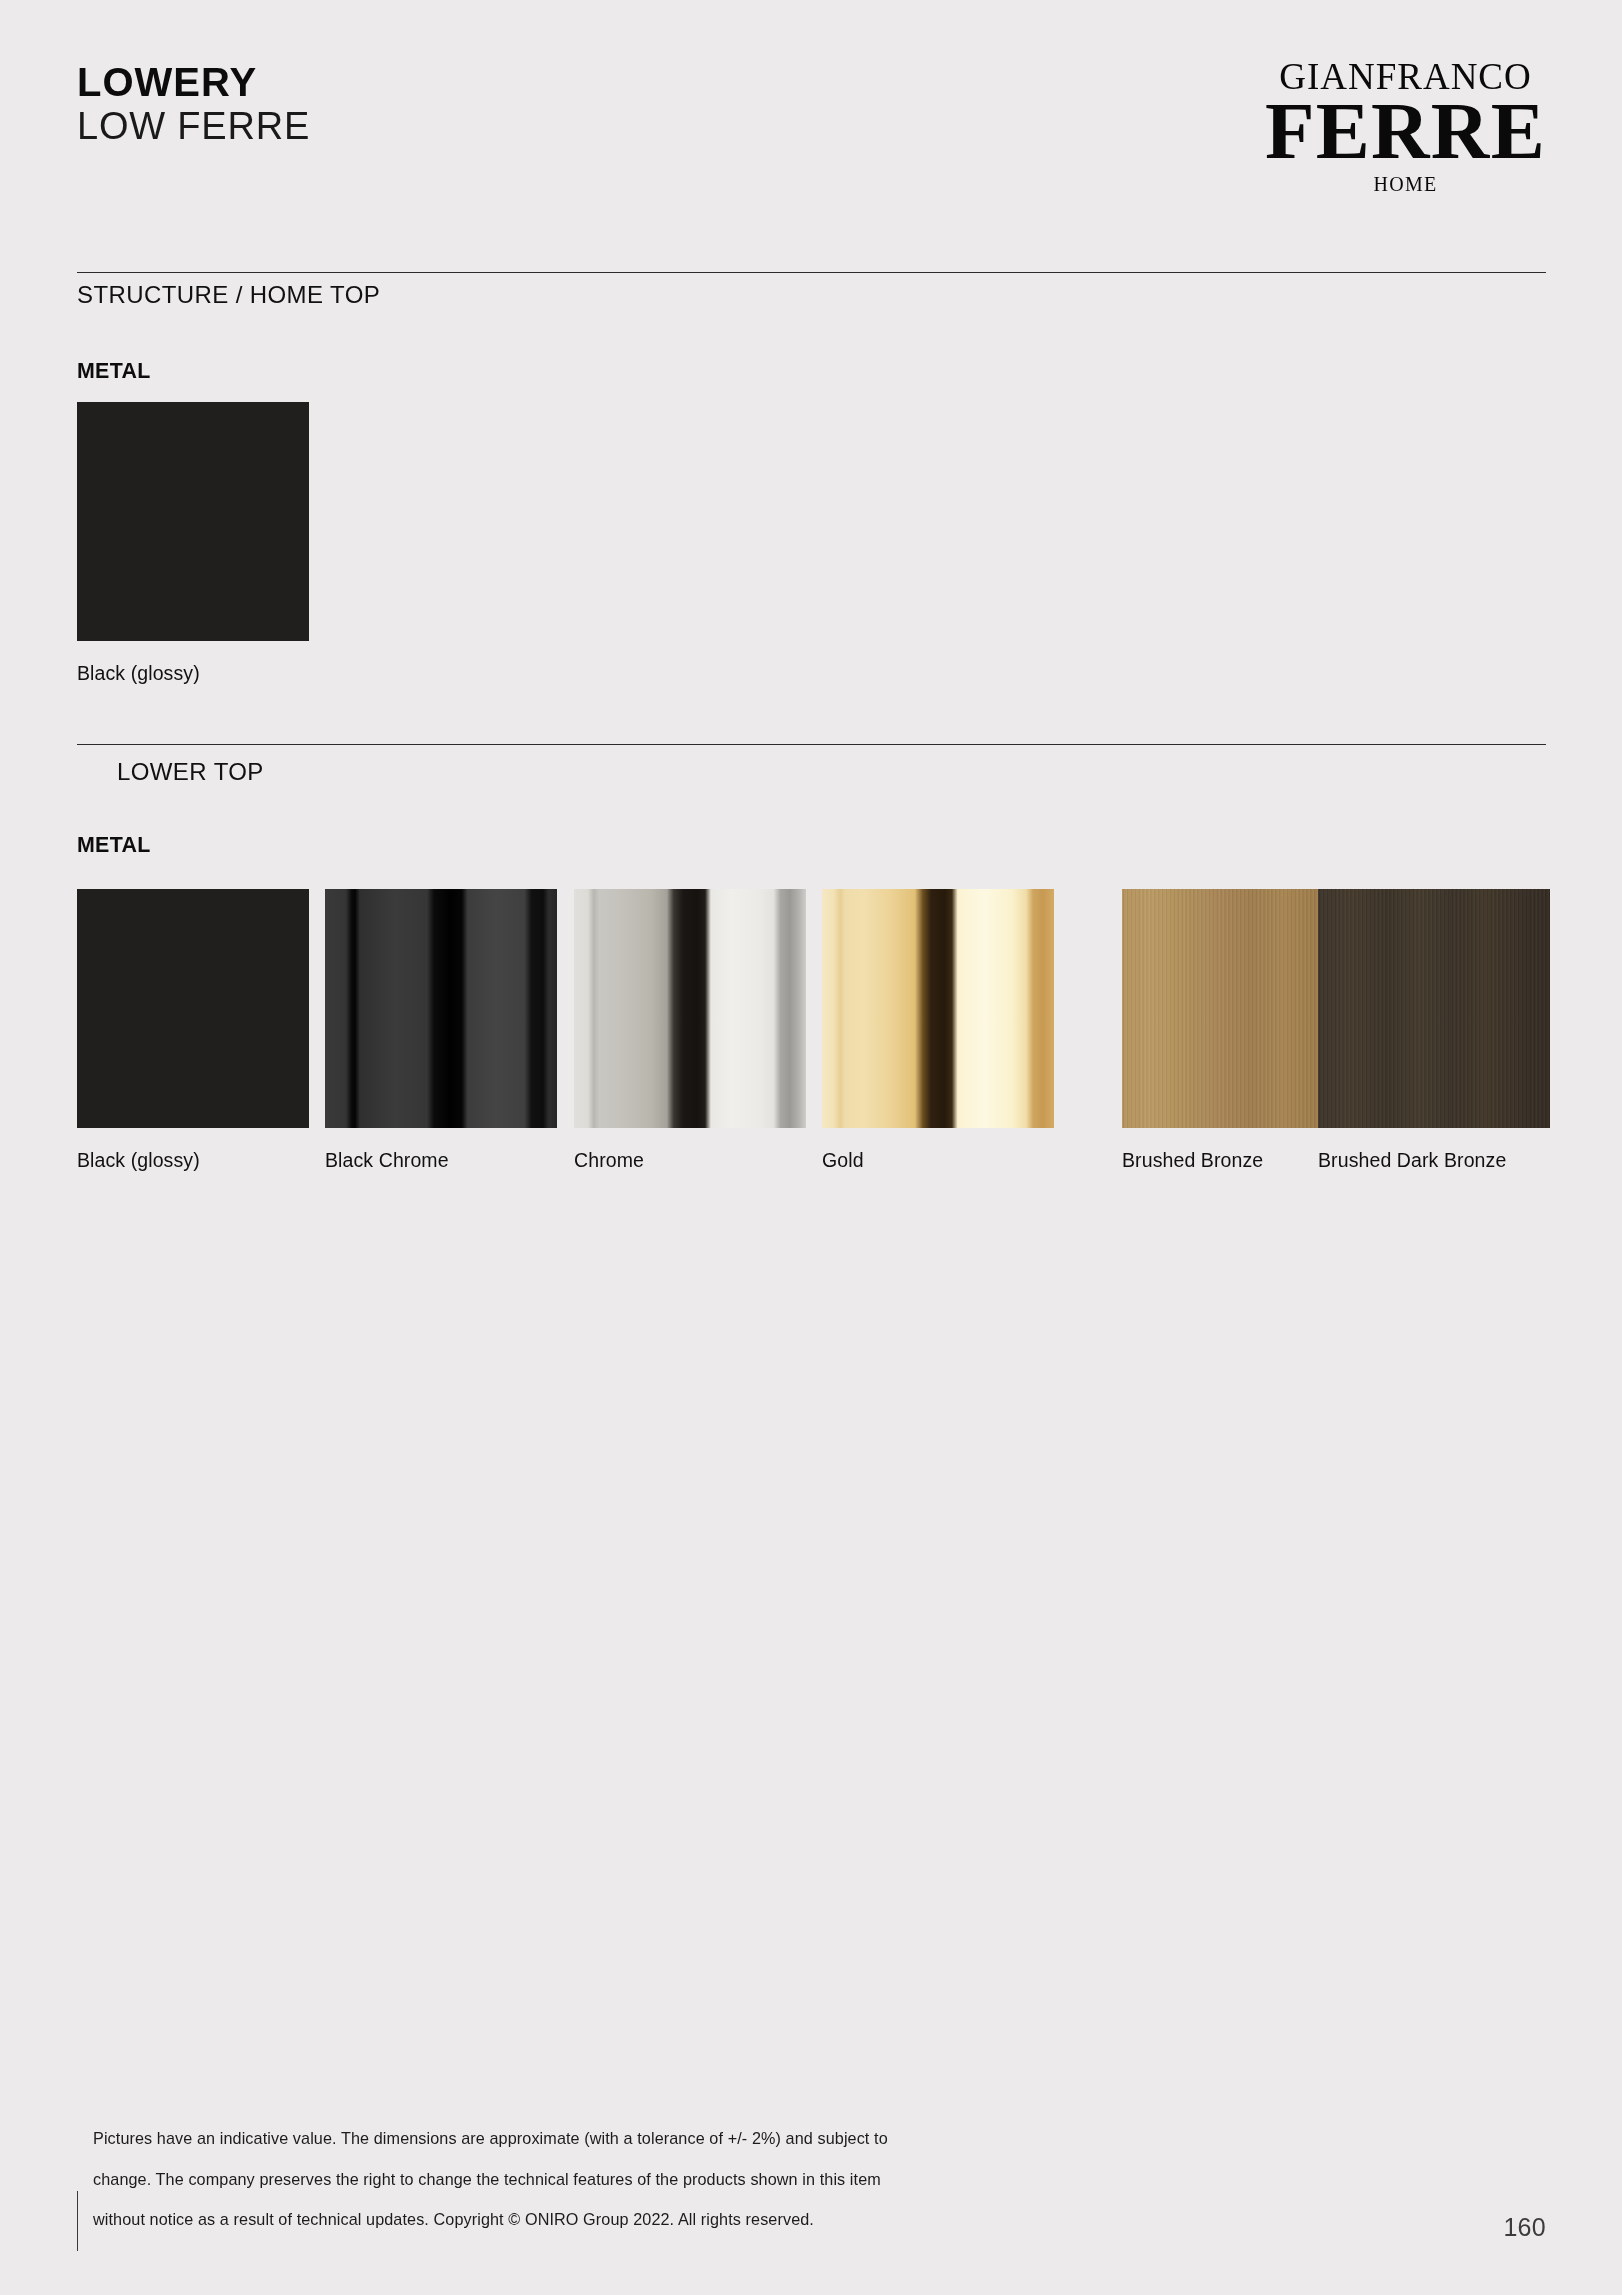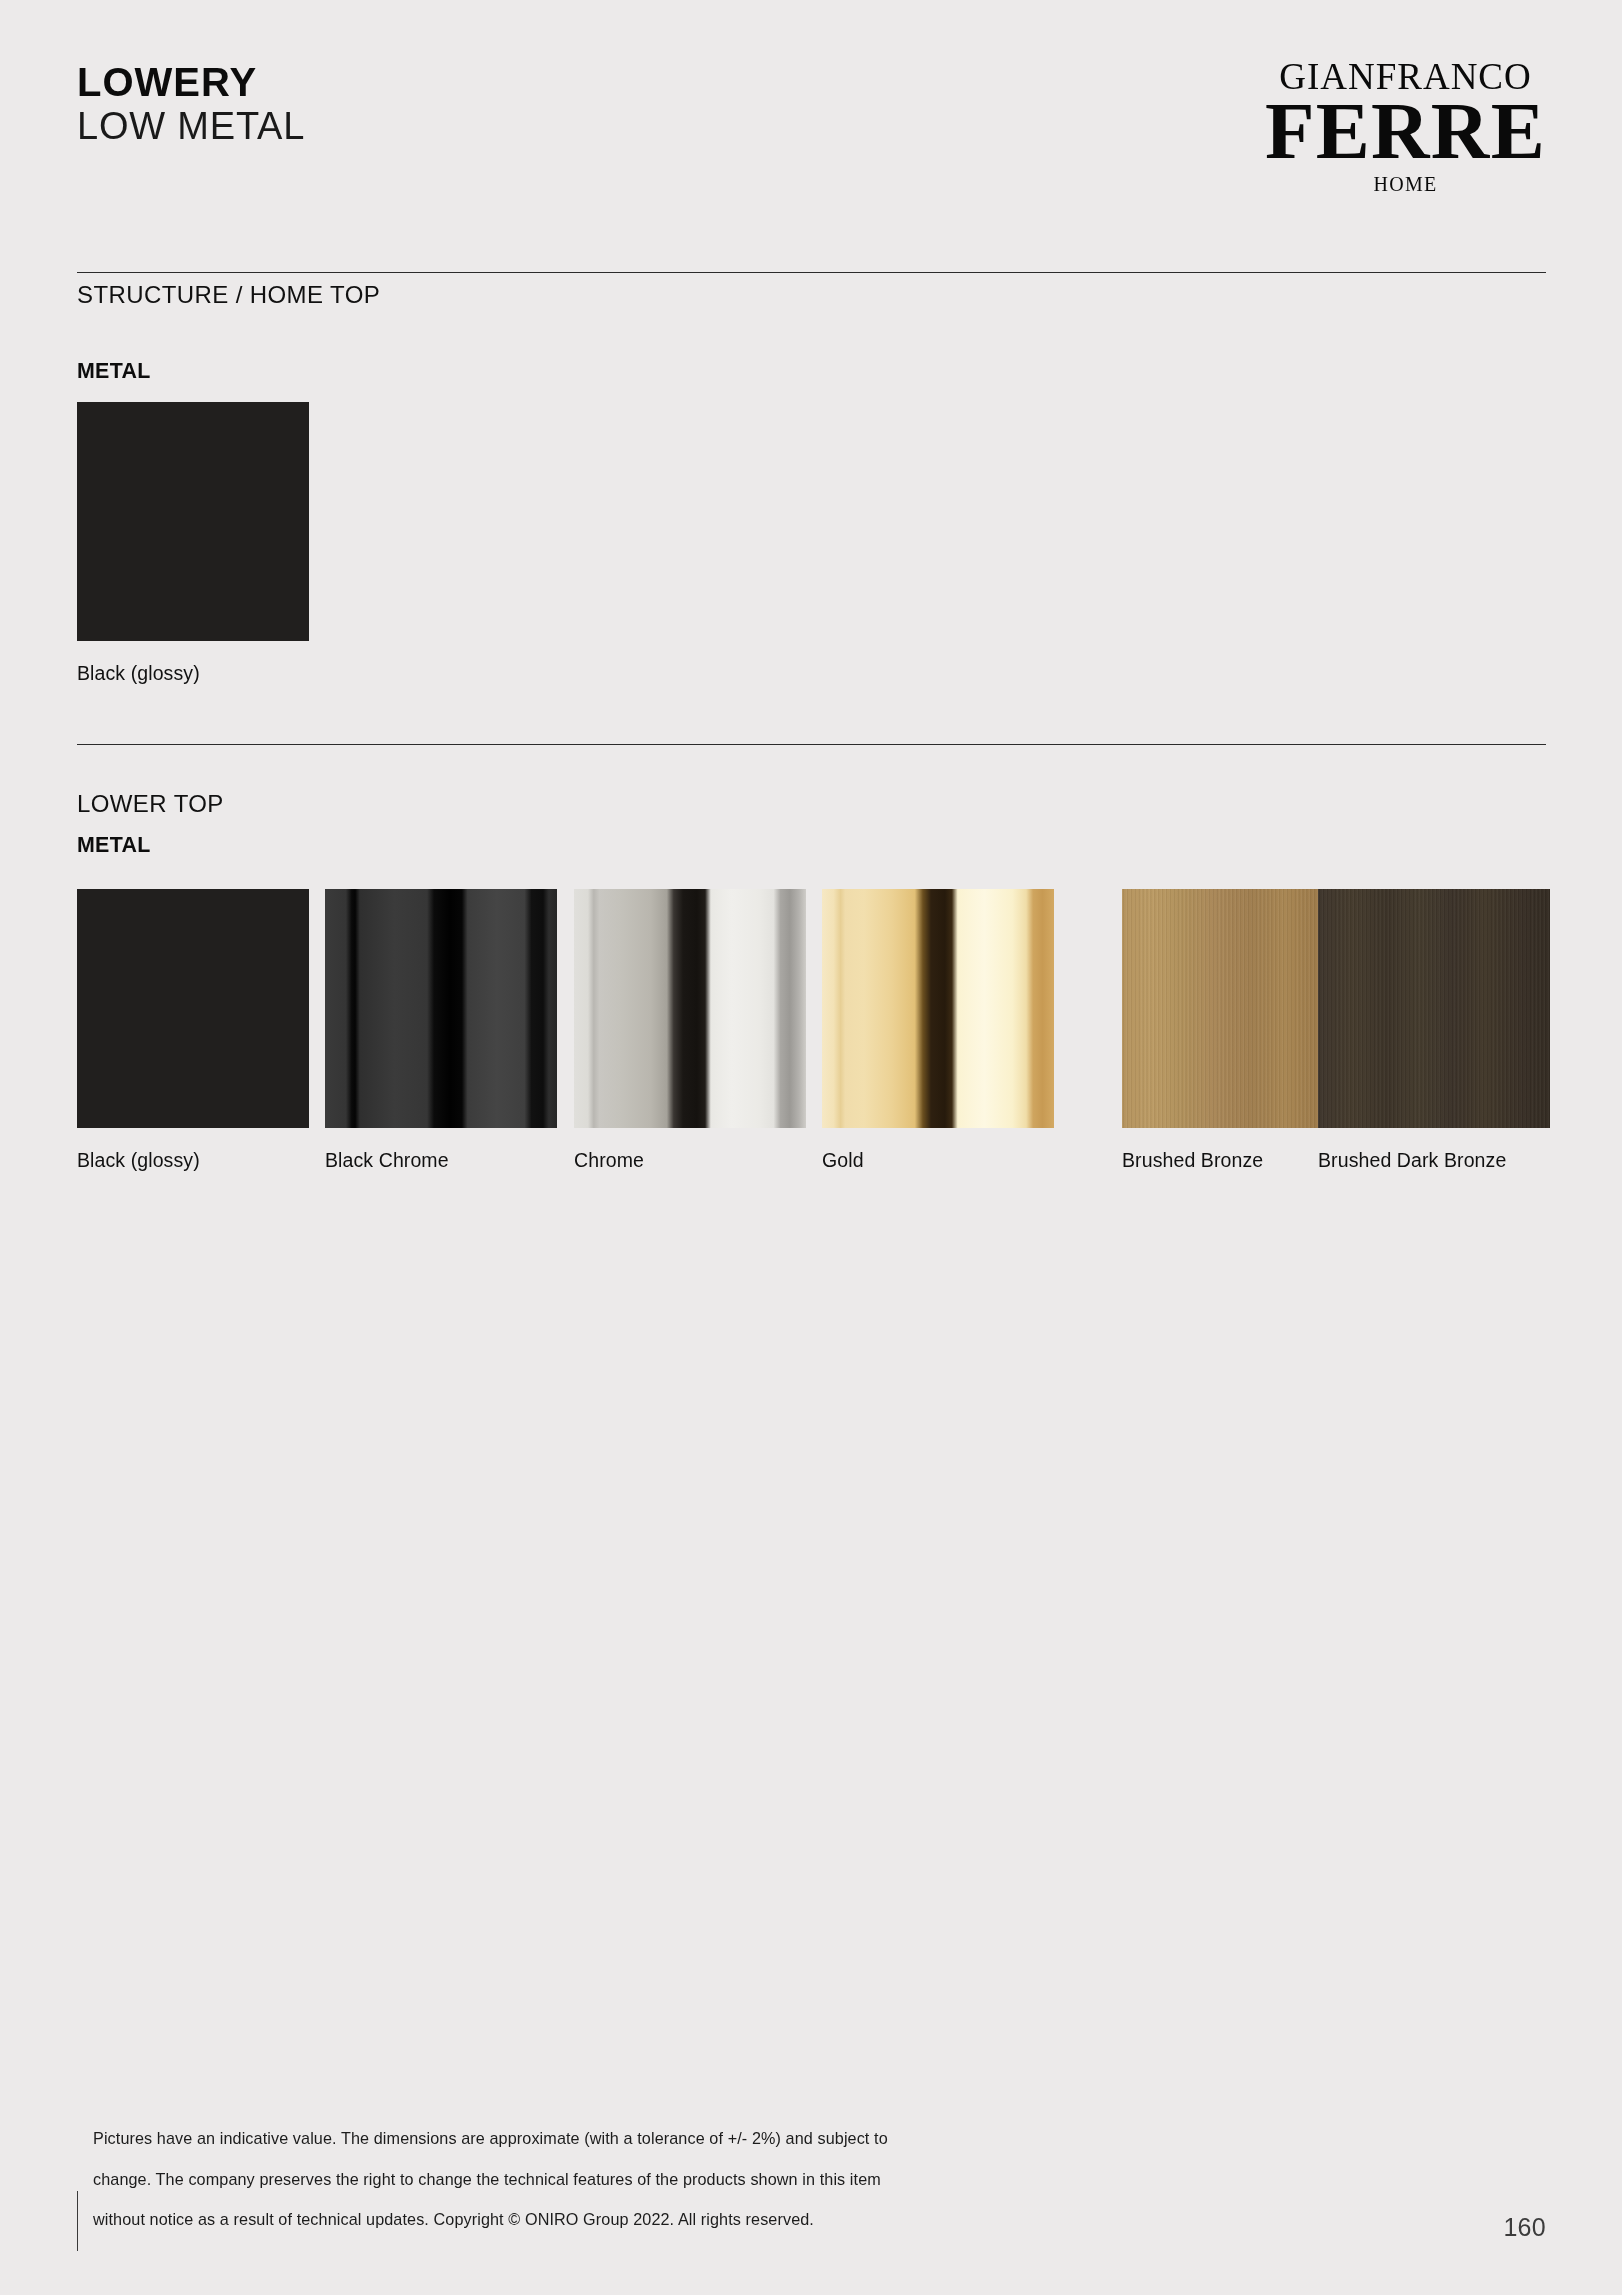--- a/index.html
+++ b/index.html
@@ -282,42 +282,42 @@
   }
 </style>
 </head>
 <body>
 
 <div class="page">
 
   <div class="header">
     <div class="title-block">
       <div class="title-main">LOWERY</div>
-      <div class="title-sub">LOW METAL</div>
+      <div class="title-sub">LOW FERRE</div>
     </div>
     <div class="logo-block">
       <div class="logo-top">GIANFRANCO</div>
       <div class="logo-mid">FERRE</div>
       <div class="logo-bot">HOME</div>
     </div>
   </div>
 
   <div class="rule" style="top:272px;"></div>
   <div class="section-title" style="top:281px;">STRUCTURE / HOME TOP</div>
   <div class="material-title" style="top:359px;">METAL</div>
 
   <div class="swatch-row" style="top:402px;">
     <div class="swatch-item" style="left:0px;">
       <div class="swatch fill-black-glossy"></div>
       <div class="swatch-label">Black (glossy)</div>
     </div>
   </div>
 
   <div class="rule" style="top:744px;"></div>
-  <div class="section-title" style="top:790px;">LOWER TOP</div>
+  <div class="section-title" style="top:758px;margin-left:40px;">LOWER TOP</div>
   <div class="material-title" style="top:833px;">METAL</div>
 
   <div class="swatch-row" style="top:889px;">
 
     <div class="swatch-item" style="left:0px;">
       <div class="swatch fill-black-glossy"></div>
       <div class="swatch-label">Black (glossy)</div>
     </div>
 
     <div class="swatch-item" style="left:248px;">

